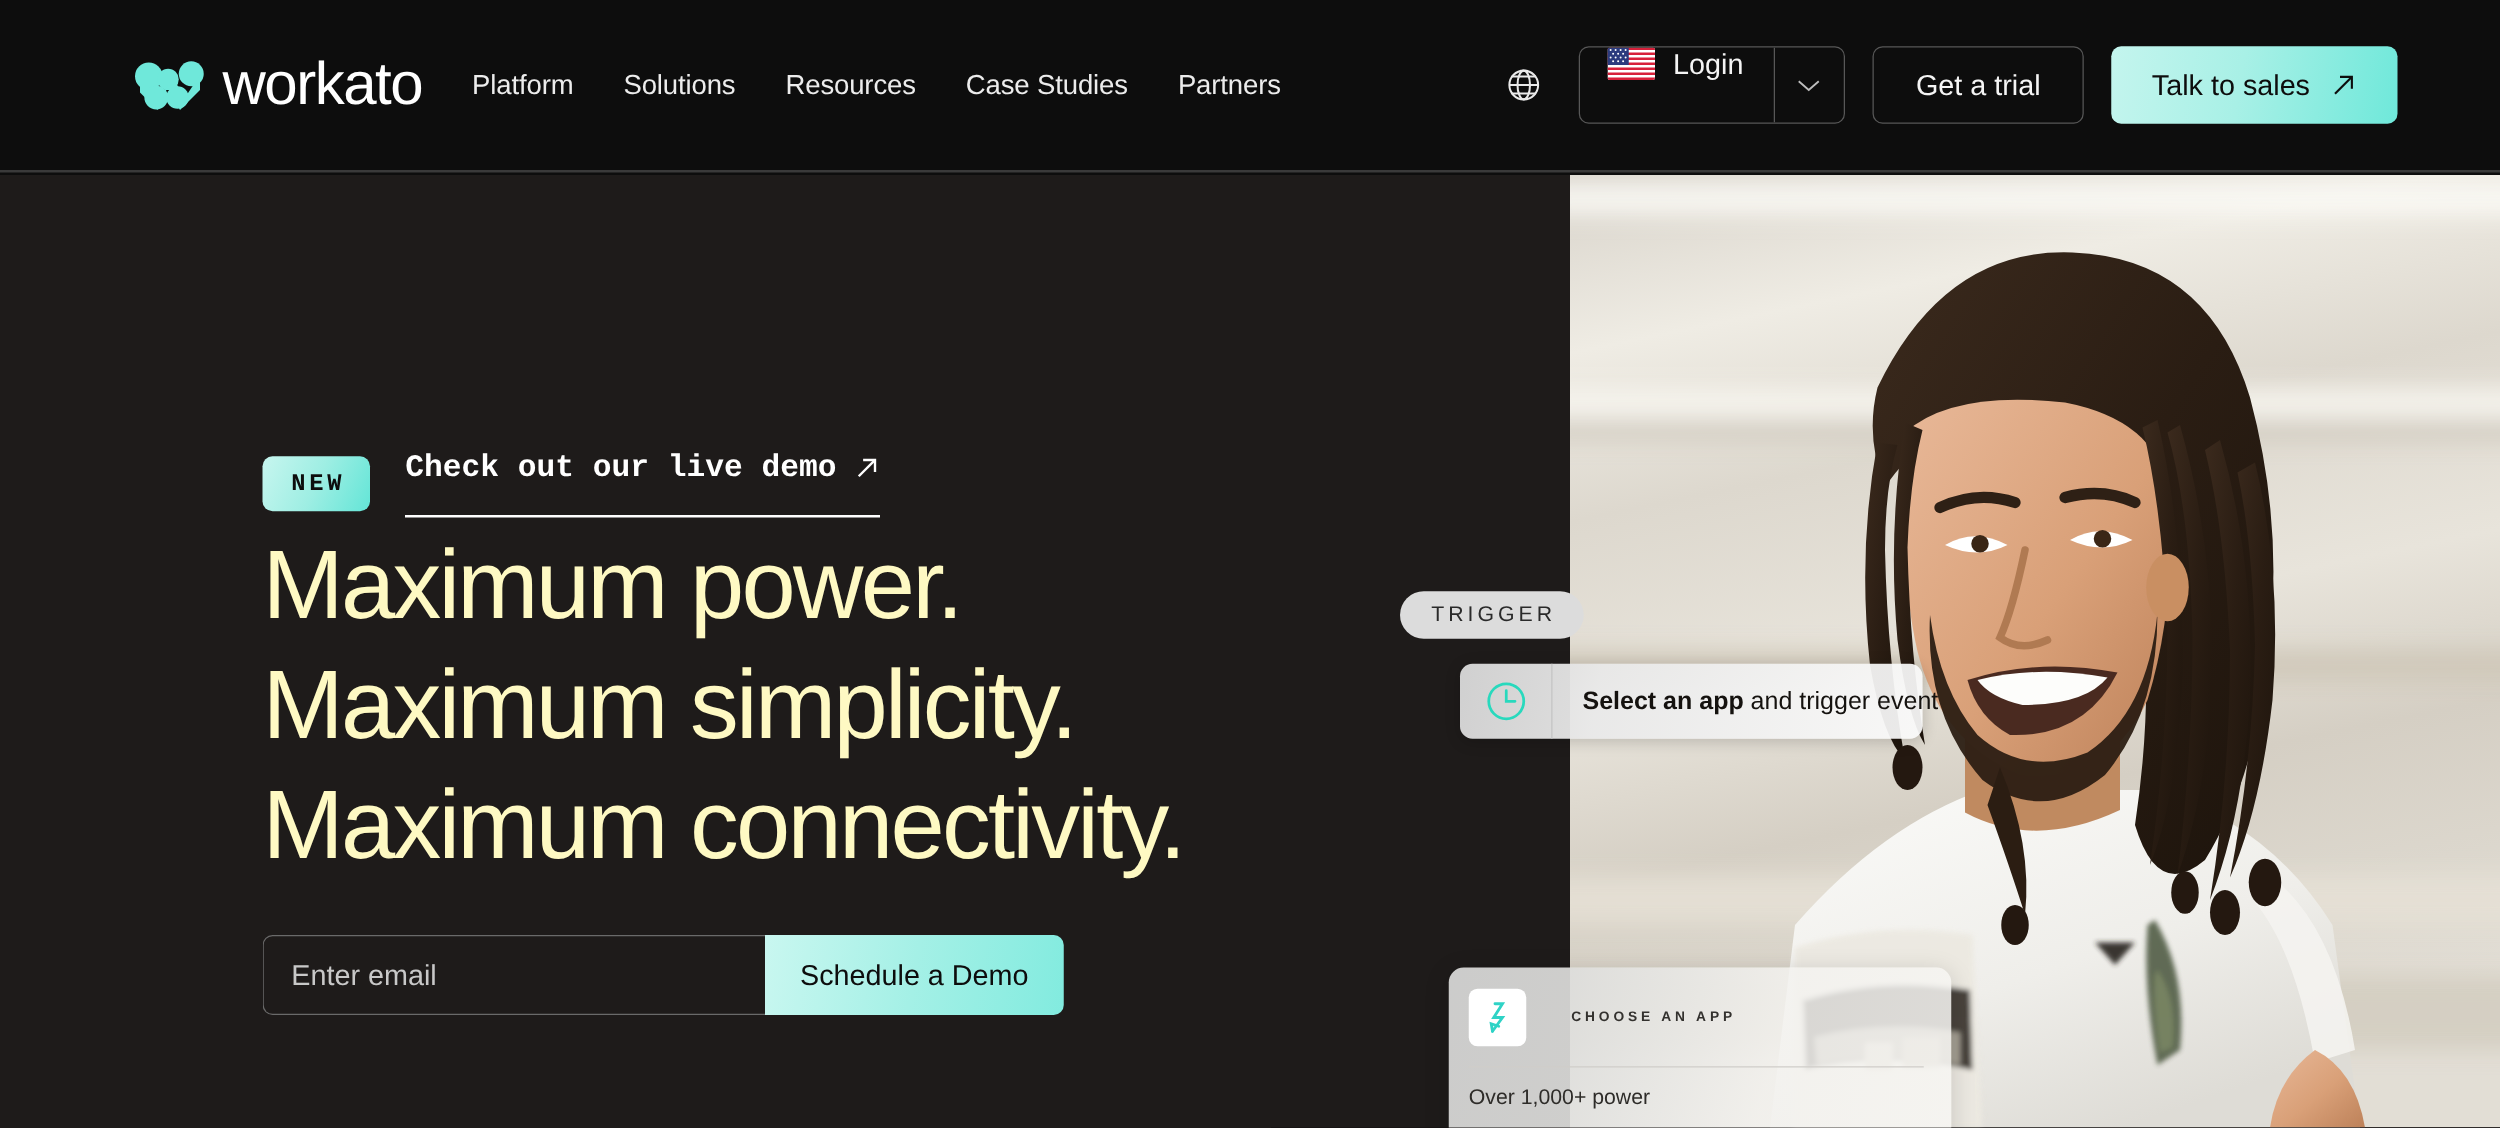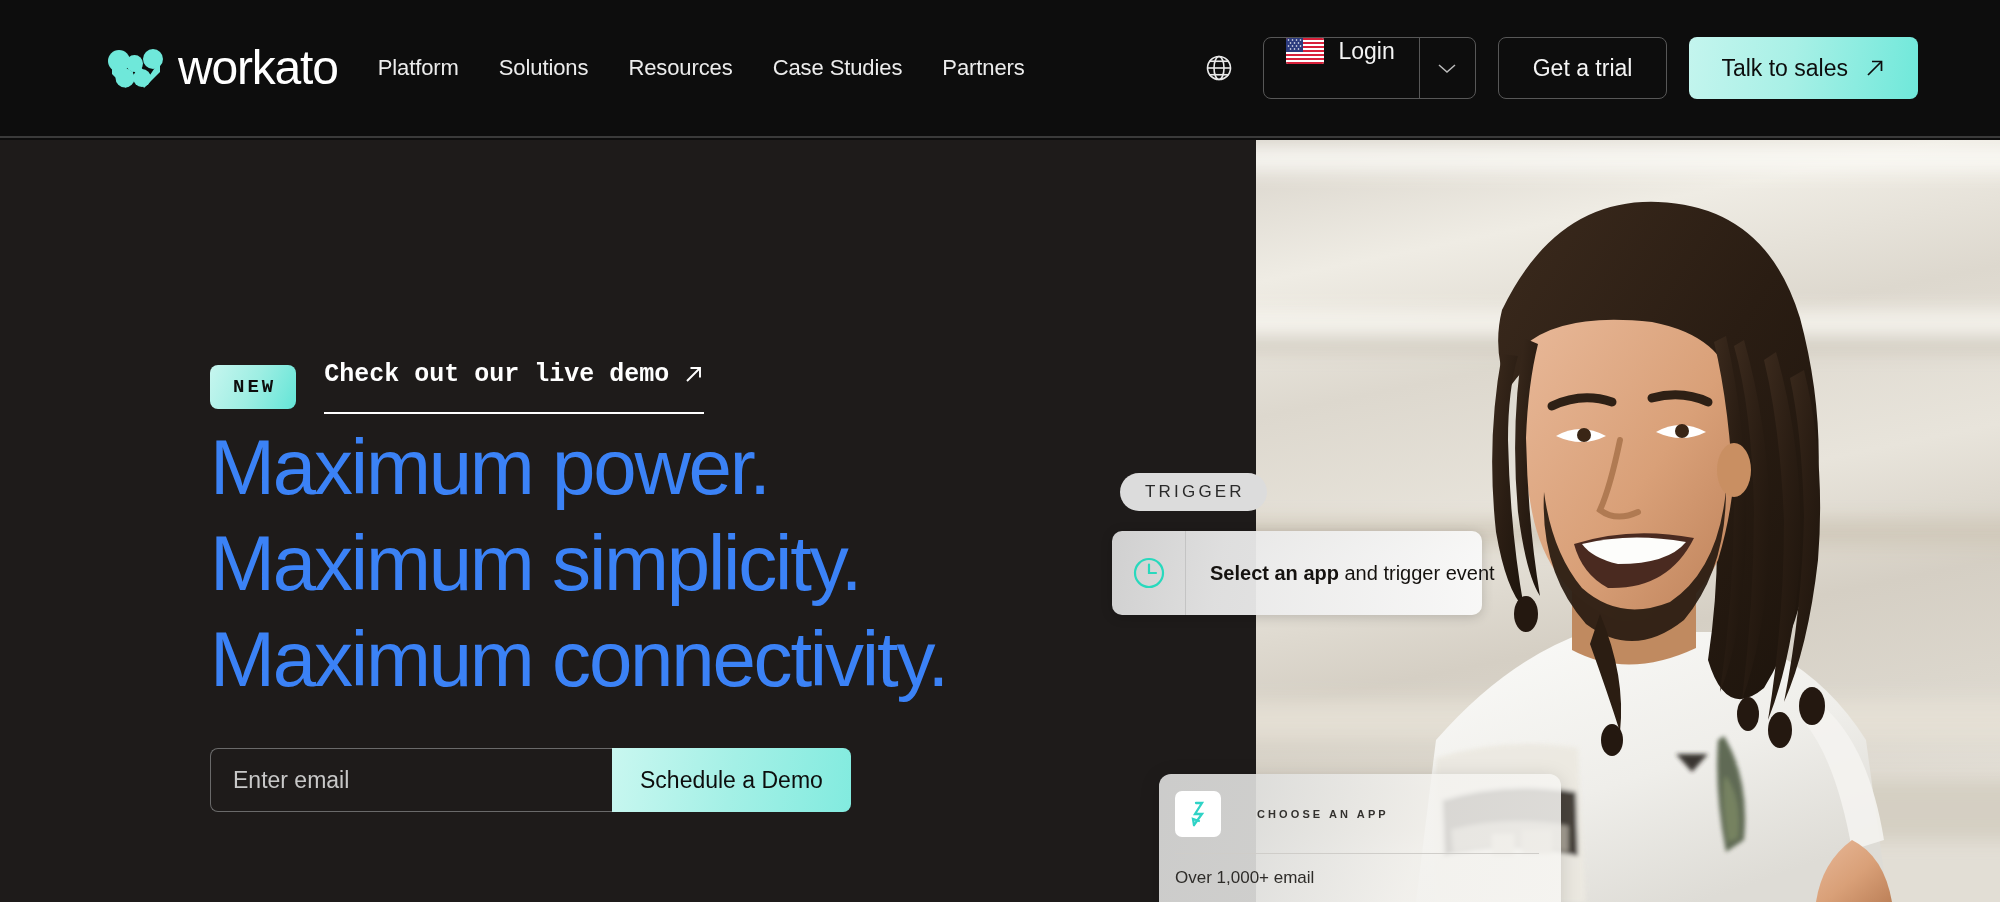--- a/index.html
+++ b/index.html
@@ -121,21 +121,21 @@
   .demo-link {
     color: #ffffff; font-size: 25px; font-weight: 700;
     display: flex; align-items: center; gap: 14px;
     border-bottom: 2px solid #ffffff;
     padding-bottom: 23px;
     cursor: pointer;
   }
 
   .headline {
     position: absolute; top: 280px; left: 0;
-    color: #3b82f6;
+    color: #fef9c3;
     font-size: 78px; font-weight: 400;
     letter-spacing: -2.2px;
     line-height: 1.23;
   }
   .headline div { white-space: nowrap; }
 
   .form-row {
     position: absolute; top: 608px; left: 0;
     display: flex; align-items: stretch;
     height: 64px;
@@ -173,22 +173,22 @@
     position: absolute; left: 1120px; top: 333px;
     background: #dcdcdc;
     color: #2a2a2a;
     font-size: 17px; font-weight: 500;
     letter-spacing: 3.2px;
     padding: 9px 22px 9px 25px;
     border-radius: 20px;
     z-index: 5;
   }
   .trigger-card {
-    position: absolute; left: 1112px; top: 391px;
-    width: 370px; height: 84px;
+    position: absolute; left: 1168px; top: 391px;
+    width: 370px; height: 60px;
     background: linear-gradient(100deg, rgba(214,214,214,0.97) 0%, rgba(233,233,233,0.95) 30%, rgba(250,250,250,0.93) 100%);
     border-radius: 10px;
     display: flex; align-items: center;
     z-index: 5;
     box-shadow: 0 2px 12px rgba(0,0,0,0.18);
   }
   .trigger-icon-box {
     width: 74px; height: 100%;
     display: flex; align-items: center; justify-content: center;
     border-right: 1px solid #c4c4c4;
@@ -476,17 +476,17 @@
         <svg width="30" height="30" viewBox="0 0 30 30" fill="none" stroke="#2fd3c6" stroke-width="2.3" stroke-linecap="round">
           <polyline points="13,4 19,4 12,15 19,15 11,26"></polyline>
           <polyline points="11,26 10,20 16,22"></polyline>
         </svg>
       </div>
       <span class="app-card-title">CHOOSE AN APP</span>
     </div>
 
     <div class="app-divider"></div>
 
-    <div class="app-sub">Over 1,000+ email</div>
+    <div class="app-sub">Over 1,000+ power</div>
 
   </div>
 
 </div>
 
 </body></html>

